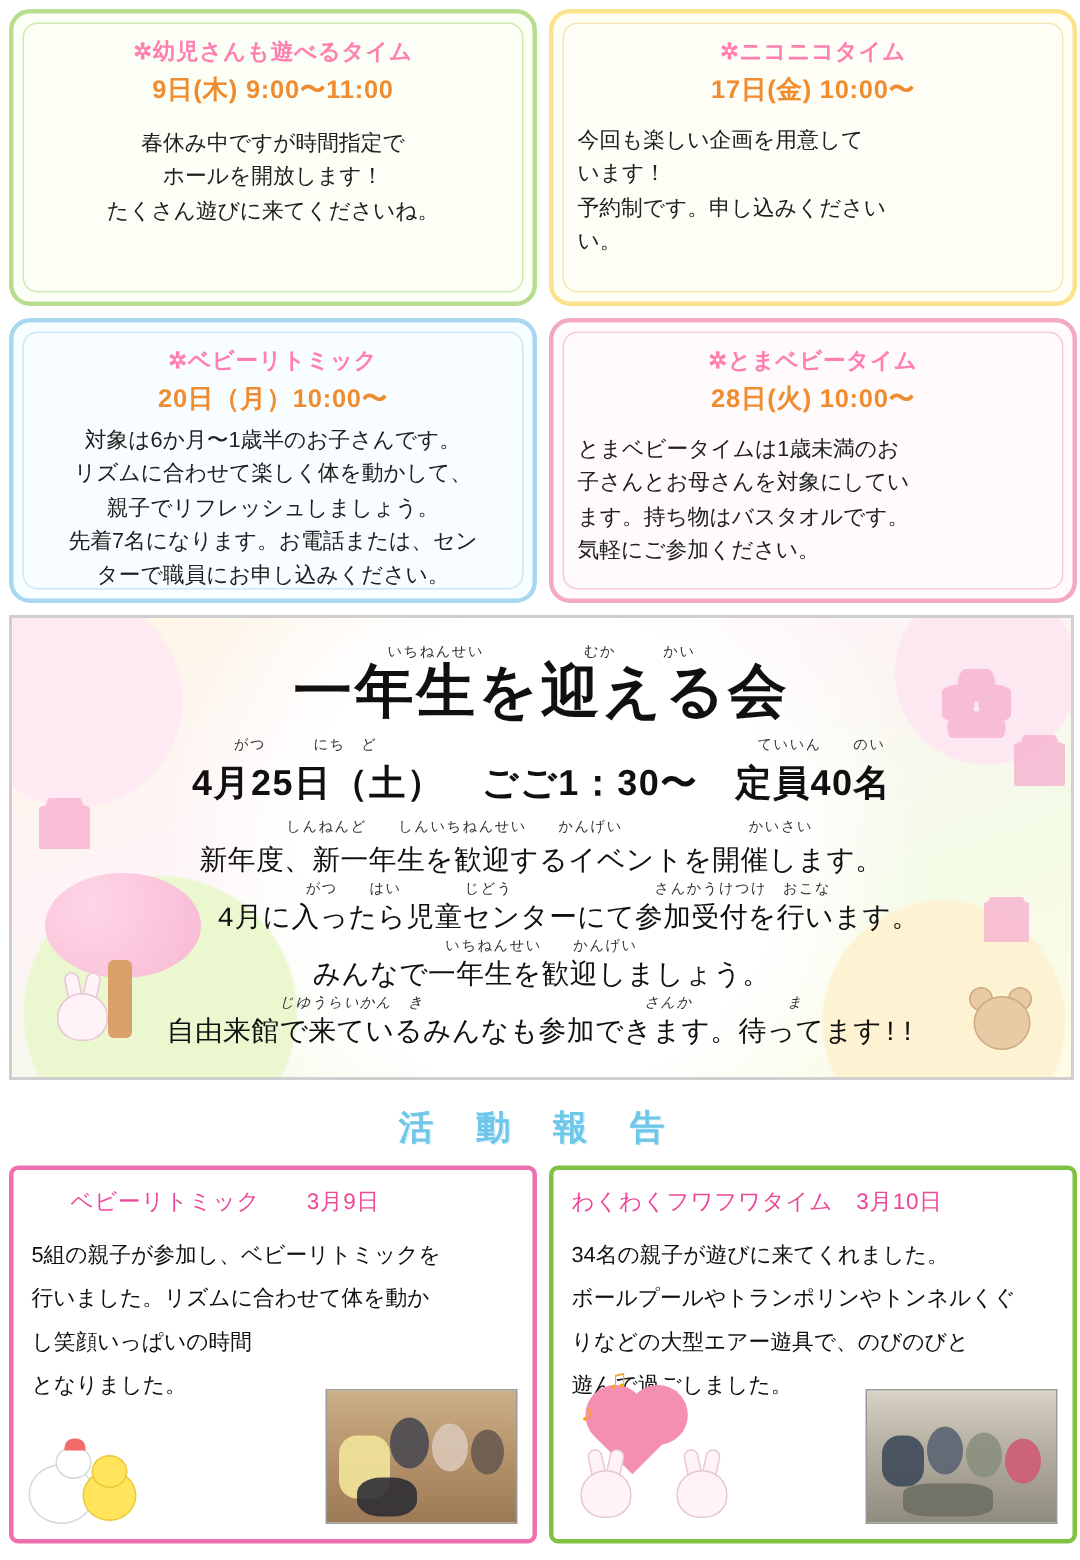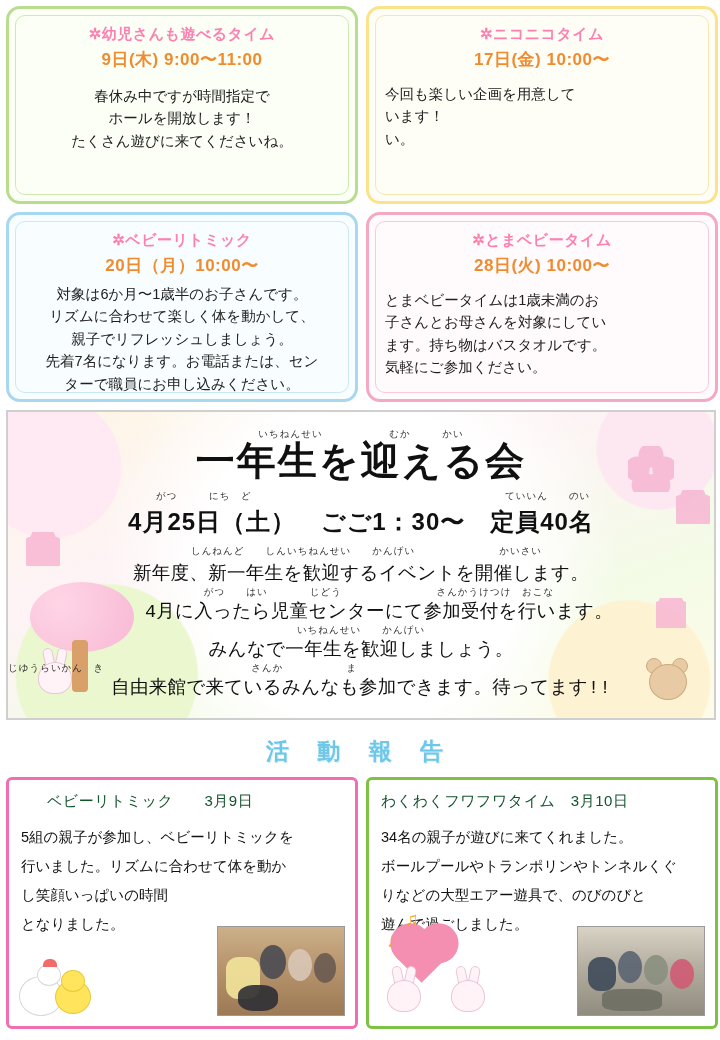--- a/index.html
+++ b/index.html
@@ -226,21 +226,21 @@
     border-radius: 6px;
     position: relative;
     padding: 12px 10px 8px 12px;
     background: #ffffff;
     overflow: hidden;
   }
   .report-pink { border: 3px solid #f06fb0; }
   .report-green { border: 3px solid #7dc242; }
   .report-title {
     font-size: 15px;
-    color: #14532d;
+    color: #ec4899;
     margin-bottom: 12px;
     letter-spacing: 0.5px;
   }
   .report-title.indent { padding-left: 26px; }
   .report-line {
     font-size: 14.5px;
     color: #101010;
     line-height: 2.0;
   }
   .photo {
@@ -334,20 +334,21 @@
       </div>
     </div>
 
     <div class="card card-yellow">
       <div class="card-inner-line"></div>
       <div class="card-title">✲ニコニコタイム</div>
       <div class="card-date">17日(金) 10:00〜</div>
       <div class="card-body left card-body-pad" style="margin-top:12px;">
         <div>今回も楽しい企画を用意して</div>
         <div>います！</div>
+        <div>予約制です。申し込みください</div>
         <div>い。</div>
       </div>
     </div>
 
     <div class="card card-blue">
       <div class="card-inner-line"></div>
       <div class="card-title">✲ベビーリトミック</div>
       <div class="card-date">20日（月）10:00〜</div>
       <div class="card-body" style="margin-top:4px;">
         <div>対象は6か月〜1歳半のお子さんです。</div>
@@ -407,21 +408,21 @@
       </div>
       <div style="position:relative;margin-left:36px;">
         <div class="ruby-row" style="left:0; right:0; top:-8px; text-align:center;">がつ　　はい　　　　じどう　　　　　　　　　さんかうけつけ　おこな</div>
         <div class="banner-line">4月に入ったら児童センターにて参加受付を行います。</div>
       </div>
       <div style="position:relative;">
         <div class="ruby-row" style="left:0; right:0; top:-8px; text-align:center;">いちねんせい　　かんげい</div>
         <div class="banner-line">みんなで一年生を歓迎しましょう。</div>
       </div>
       <div style="position:relative;">
-        <div class="ruby-row" style="left:0; right:0; top:-8px; text-align:left;">じゆうらいかん　き　　　　　　　　　　　　　　さんか　　　　　　ま</div>
+        <div class="ruby-row" style="left:0; right:0; top:-8px; text-align:center;font-style:italic;">じゆうらいかん　き　　　　　　　　　　　　　　さんか　　　　　　ま</div>
         <div class="banner-line">自由来館で来ているみんなも参加できます。待ってます!!</div>
       </div>
     </div>
   </div>
 
   <div class="report-heading">活 動 報 告</div>
 
   <div class="bottom-grid">
 
     <div class="report-box report-pink">

